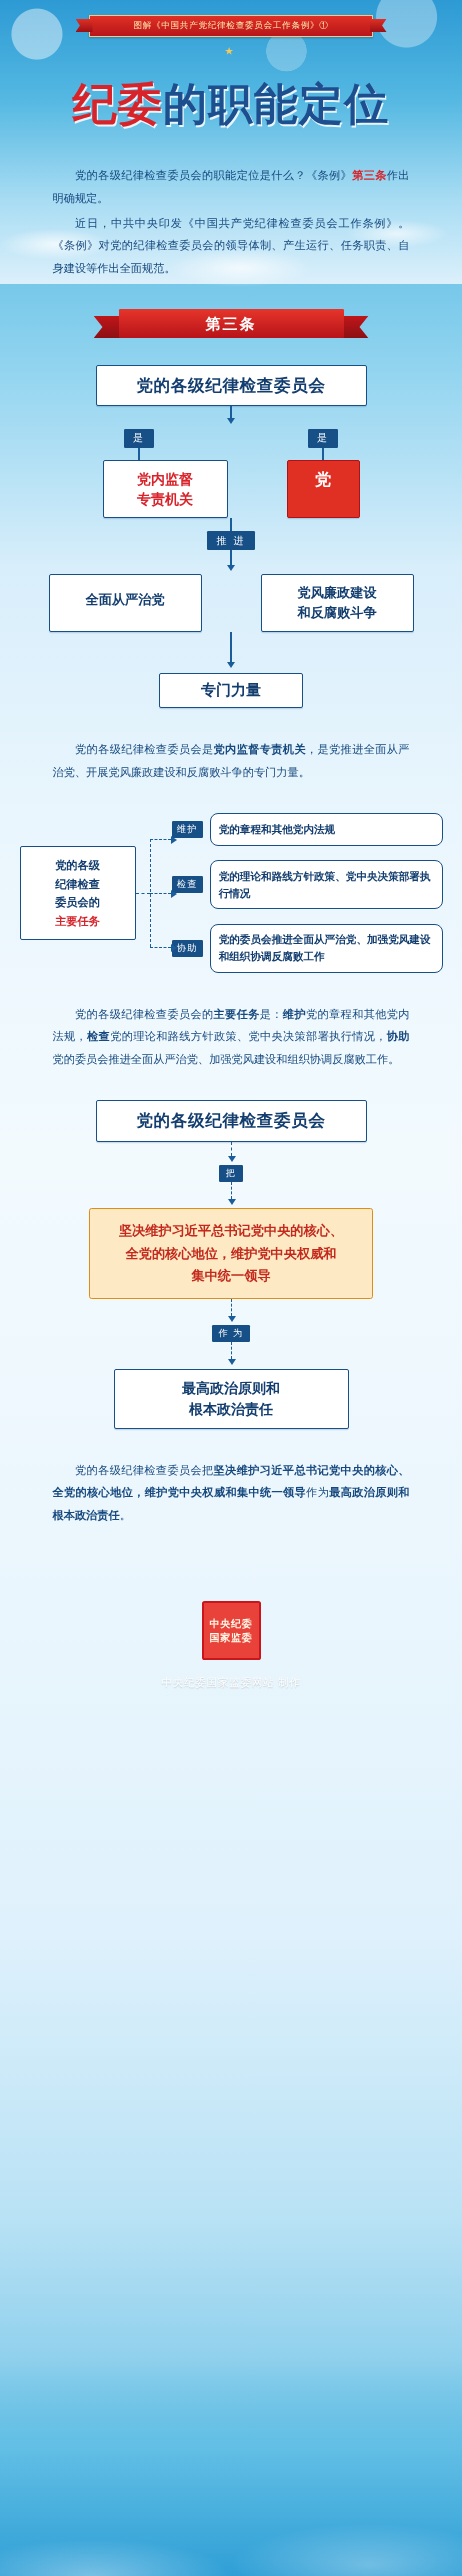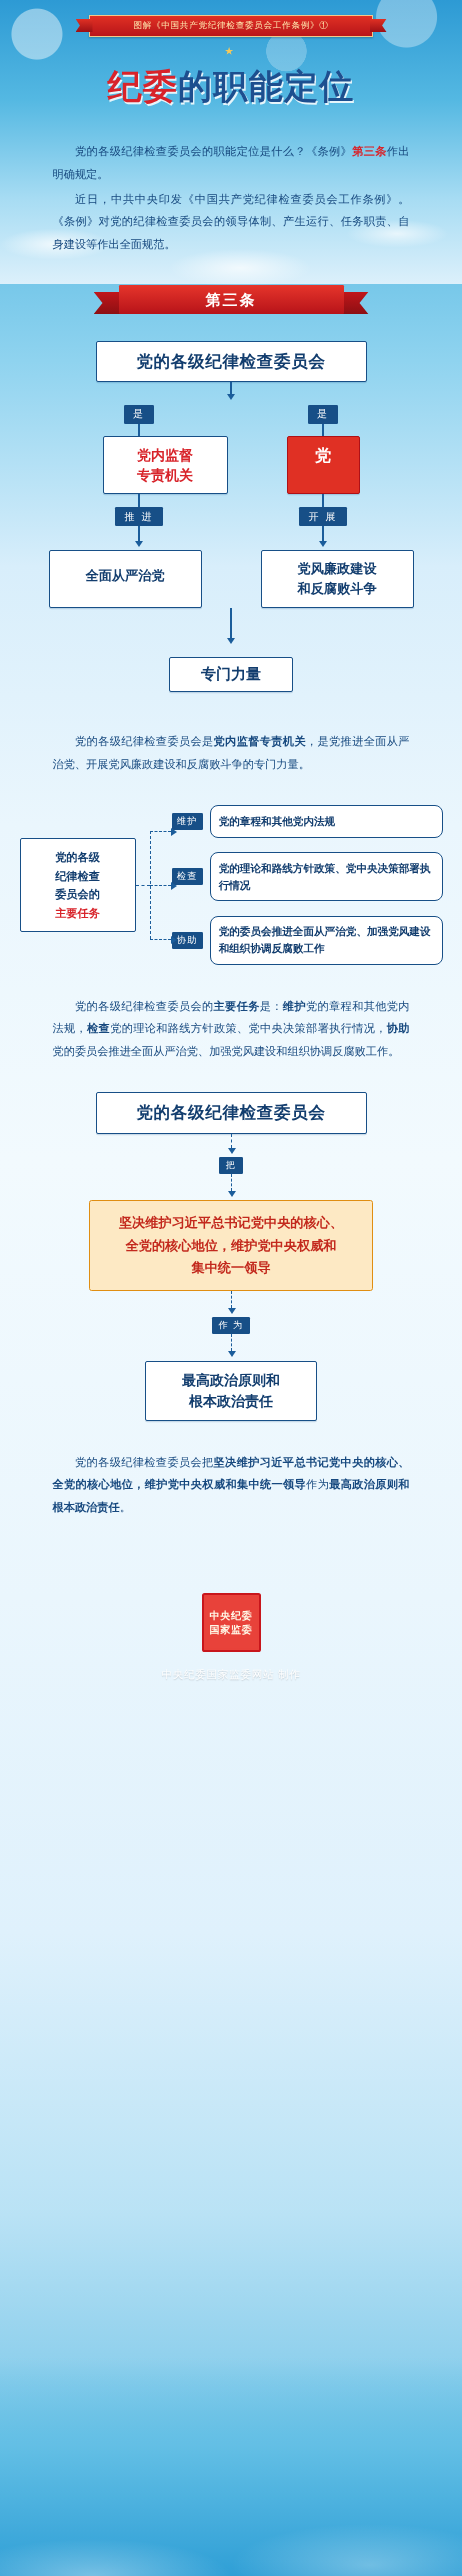--- a/index.html
+++ b/index.html
@@ -83,22 +83,22 @@
     text-align: center;
     color: #f6c95a;
     font-size: 9.2px;
     margin-top: 8px;
     letter-spacing: 4px;
   }
 
   
   .main-title {
     text-align: center;
-    margin-top: 6px;
-    font-size: 34px;
+    margin-top: 17px;
+    font-size: 44px;
     font-weight: bold;
     letter-spacing: 1.3px;
     color: #1d4f8f;
     text-shadow: 1.3px 2px 0 rgba(255,255,255,0.85);
   }
   .main-title .accent {
     color: #d8232a;
   }
 
   
@@ -187,22 +187,22 @@
     border-color: #b01016;
     line-height: 20px;
   }
   .box-wide {
     width: 153px;
     padding: 8px 4px;
     font-size: 13.2px;
     line-height: 20px;
   }
   .box-final {
-    width: 124px;
-    margin: 8px auto;
+    width: 144px;
+    margin: 0 auto;
     padding: 7.3px 0;
     font-size: 15px;
   }
 
   
   .arrow-col {
     display: flex;
     justify-content: center;
   }
   .arrow {
@@ -354,21 +354,21 @@
   .label-mini {
     display: inline-block;
     background: #174f87;
     color: #fff;
     font-size: 9.2px;
     letter-spacing: 1.3px;
     padding: 2px 6.6px;
     border-radius: 1.3px;
   }
   .box-duty {
-    width: 172px;
+    width: 235px;
     margin: 0 auto;
     padding: 8px 0;
     font-size: 14px;
     line-height: 21px;
   }
 
   
   .seal {
     width: 55px;
     height: 55px;
@@ -454,25 +454,20 @@
         </div>
         <div class="box box-solid-red">党</div>
       </div>
 
       <div class="two-branch" style="margin-top:0;text-align:center;">
         <div class="branch">
           <div class="v-line" style="height:13.2px;"></div>
           <span class="edge-label">推 进</span>
           <div class="arrow" style="height:14.5px;"></div>
         </div>
-        <div class="branch">
-          <div class="v-line" style="height:13.2px;"></div>
-          <span class="edge-label">开 展</span>
-          <div class="arrow" style="height:14.5px;"></div>
-        </div>
       </div>
 
       <div style="height:9.2px;"></div>
 
       <div class="row-2">
         <div class="box box-wide" style="line-height:34px;">全面从严治党</div>
         <div class="box box-wide">
           <div>党风廉政建设</div>
           <div>和反腐败斗争</div>
         </div>

